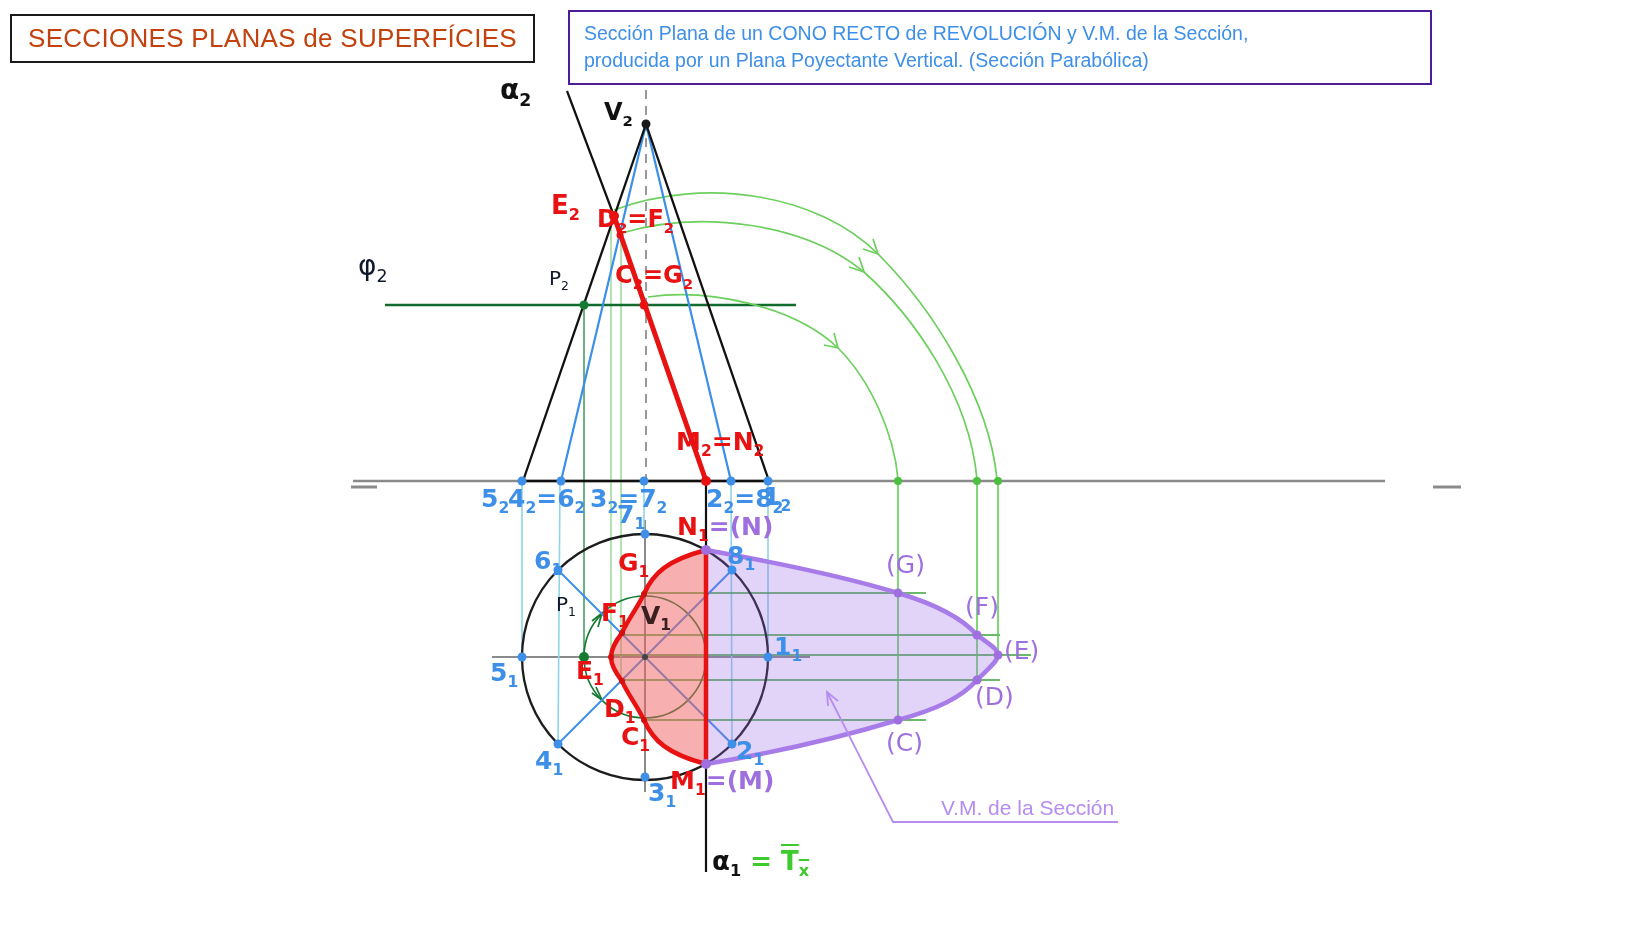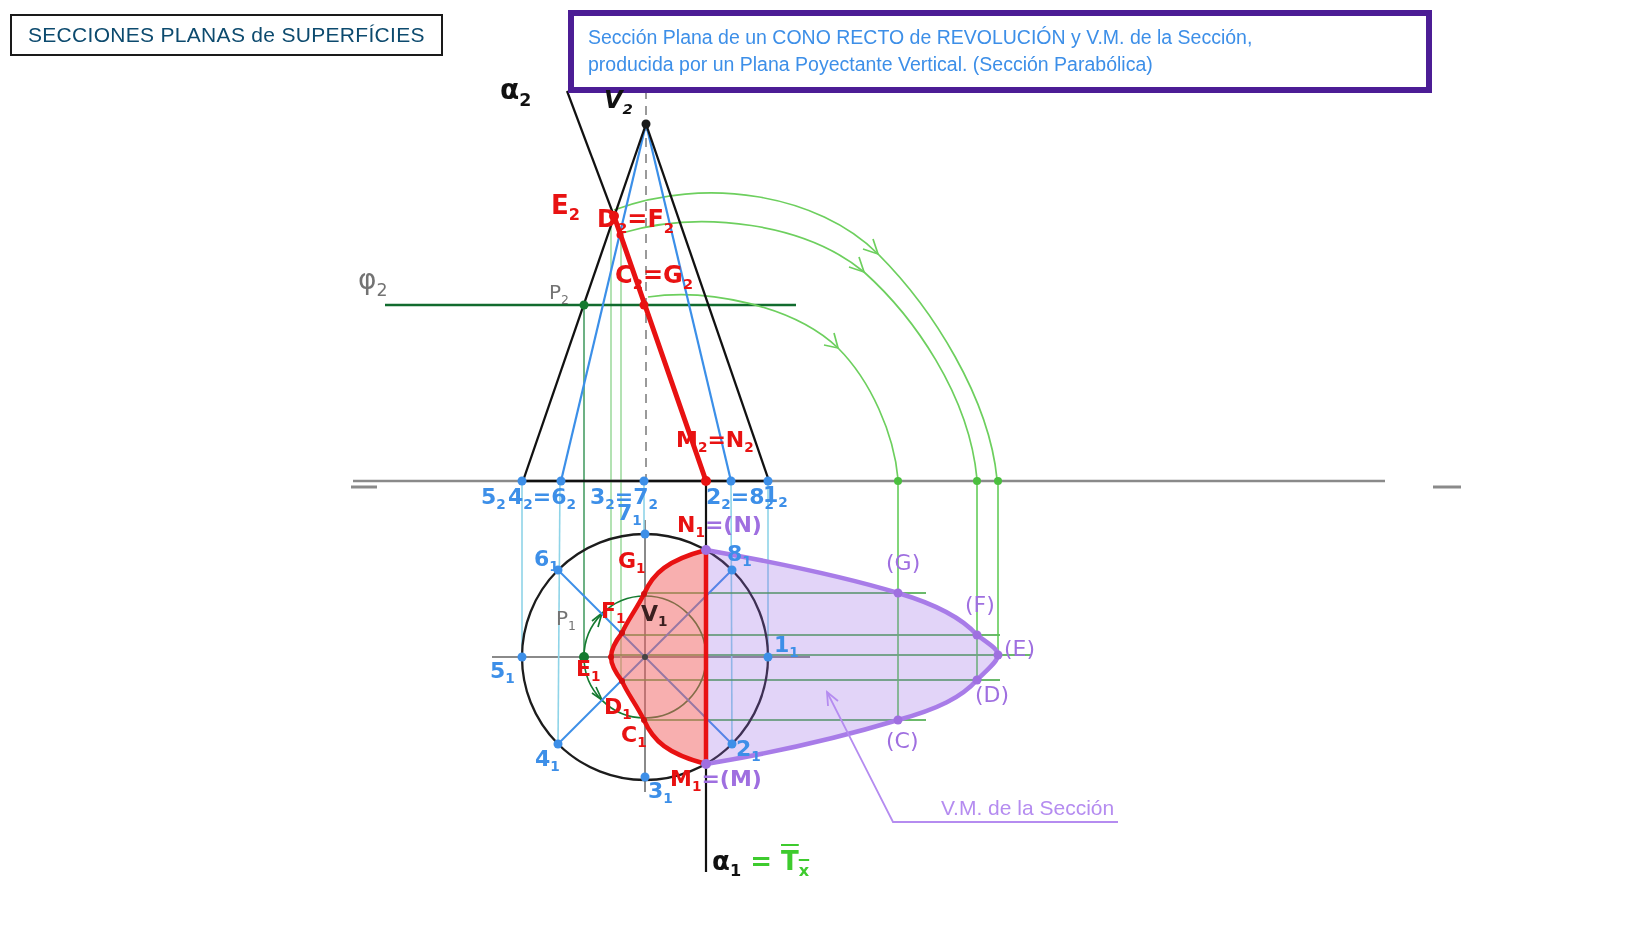--- a/index.html
+++ b/index.html
@@ -1,34 +1,34 @@
 <!DOCTYPE html>
 <html><head>
 <meta charset="utf-8">
 <style>
   html,body{margin:0;padding:0;background:#fff;}
   #stage{position:relative;width:1648px;height:927px;background:#ffffff;overflow:hidden;
          font-family:"DejaVu Sans",sans-serif;}
   #drawing{position:absolute;left:0;top:0;}
   .box{position:absolute;box-sizing:border-box;background:#fff;}
   .title-box{left:10px;top:14px;padding:7px 16px;border:2px solid #1a1a1a;
-             font-family:"Liberation Sans",sans-serif;font-size:21px;color:#0c4a6e;letter-spacing:.3px;}
-  .subtitle-box{left:568px;top:10px;width:864px;padding:8px 14px;border:6px solid #4c1d95;
+             font-family:"Liberation Sans",sans-serif;font-size:26px;color:#c2410c;letter-spacing:.3px;}
+  .subtitle-box{left:568px;top:10px;width:864px;padding:8px 14px;border:2px solid #4c1d95;
              font-family:"Liberation Sans",sans-serif;font-size:19.5px;line-height:1.4;color:#3d8fe8;}
   .lbl{position:absolute;font-weight:bold;white-space:nowrap;line-height:1;}
   .lbl sub{font-size:.62em;}
   .hw{font-family:"DejaVu Sans",sans-serif;}
   .c-red{color:#e81212;}
   .c-blue{color:#3d8fe8;}
-  .c-dgreen{color:#737373;margin-top:14px;}
+  .c-dgreen{color:#0f172a;}
   .c-bgreen{color:#3ecb2e;}
   .c-purple{color:#9f6fe0;}
   .c-black{color:#111;}
   .c-dark{color:#3a2020;}
-  .s20{font-size:20px;} .s22{font-size:22px;} .s24{font-size:24px;} .s26{font-size:26px;} .s28{font-size:28px;}
+  .s20{font-size:20px;} .s22{font-size:25px;} .s24{font-size:24px;} .s26{font-size:26px;} .s28{font-size:28px;}
   .ovl{text-decoration:overline;}
   .vm-caption{position:absolute;left:941px;top:796px;font-family:Liberation Sans, sans-serif;
               font-size:21px;color:#b58cf0;font-weight:normal;}
 </style>
 </head>
 <body>
 
 <div id="stage">
 
   <svg id="drawing" width="1648" height="927" viewBox="0 0 1648 927">
@@ -173,21 +173,21 @@
 
   <div class="box title-box">
     <span>SECCIONES PLANAS de SUPERFÍCIES</span>
   </div>
   <div class="box subtitle-box">
     <div>Sección Plana de un CONO RECTO de REVOLUCIÓN y V.M. de la Sección,</div>
     <div>producida por un Plana Poyectante Vertical. (Sección Parabólica)</div>
   </div>
 
   <div class="lbl hw c-black s28" style="left:500px;top:76px;">α<sub>2</sub></div>
-  <div class="lbl hw c-black s24" style="left:604px;top:88px;font-style:italic;">V<sub>2</sub></div>
+  <div class="lbl hw c-black s24" style="left:604px;top:100px;">V<sub>2</sub></div>
   <div class="lbl hw c-red s26" style="left:551px;top:192px;">E<sub>2</sub></div>
   <div class="lbl hw c-red s24" style="left:597px;top:207px;">D<sub>2</sub>=F<sub>2</sub></div>
   <div class="lbl hw c-red s24" style="left:615px;top:263px;">C<sub>2</sub>=G<sub>2</sub></div>
   <div class="lbl hw c-red s22" style="left:676px;top:429px;">M<sub>2</sub>=N<sub>2</sub></div>
   <div class="lbl hw c-dgreen s28" style="left:358px;top:252px;font-weight:normal;">φ<sub>2</sub></div>
   <div class="lbl hw c-dgreen s20" style="left:549px;top:268px;font-weight:normal;">P<sub>2</sub></div>
 
   <div class="lbl hw c-blue s22" style="left:481px;top:486px;">5<sub>2</sub></div>
   <div class="lbl hw c-blue s22" style="left:508px;top:486px;">4<sub>2</sub>=6<sub>2</sub></div>
   <div class="lbl hw c-blue s22" style="left:590px;top:486px;">3<sub>2</sub>=7<sub>2</sub></div>

